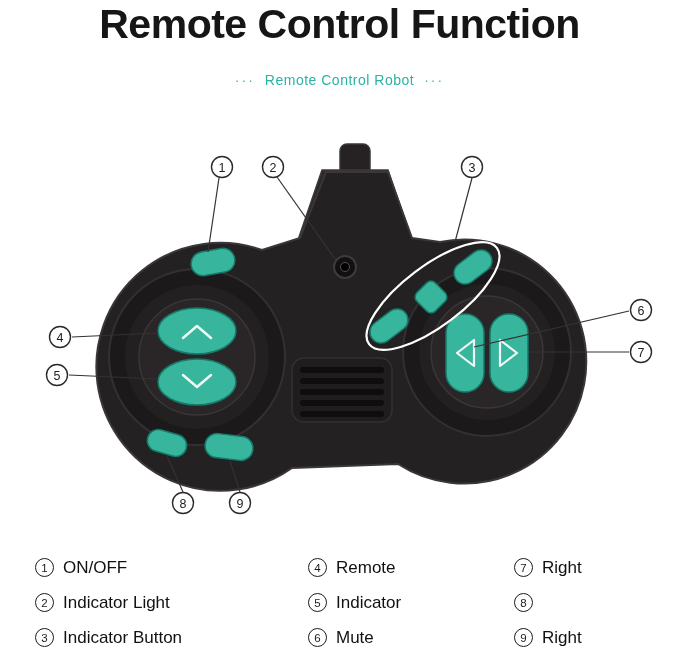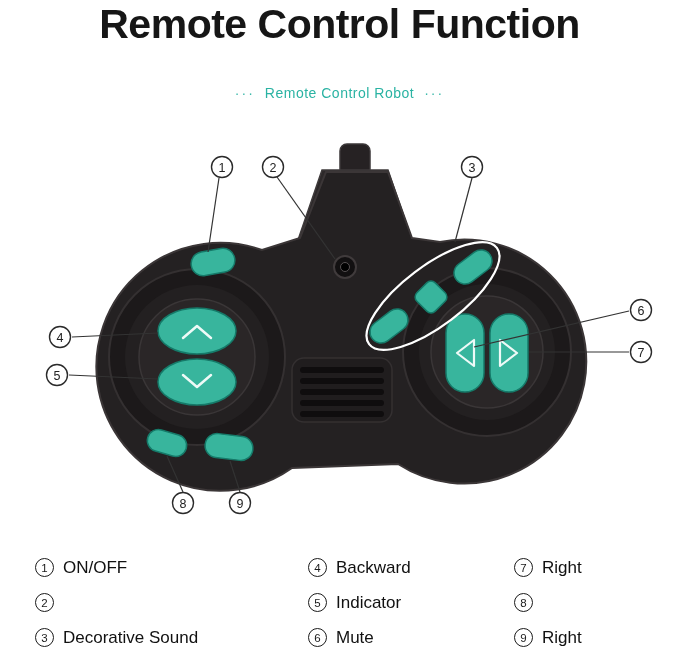--- a/index.html
+++ b/index.html
@@ -10,21 +10,21 @@
     font-family:"Liberation Sans", sans-serif;
     overflow:hidden;
   }
   .title{
     position:absolute;top:0;left:0;width:100%;
     text-align:center;
     font-size:41px;font-weight:800;letter-spacing:-0.5px;
     color:#161616;line-height:48px;
   }
   .subtitle{
-    position:absolute;top:85px;left:0;width:100%;
+    position:absolute;top:72px;left:0;width:100%;
     text-align:center;
     font-size:14px;color:#2ab3a3;letter-spacing:0.5px;
   }
   .subtitle .dashes{margin:0 10px;letter-spacing:2px;opacity:0.9;}
   .diagram-svg{position:absolute;top:0;left:0;}
   .legend{
     position:absolute;left:35px;top:556px;right:10px;
     display:grid;grid-template-columns:273px 206px 1fr;
   }
   .legend-col{display:flex;flex-direction:column;gap:12px;}
@@ -189,30 +189,31 @@
   </svg>
 
   <div class="legend">
     <div class="legend-col">
       <div class="legend-item">
         <span class="num-badge">1</span>
         <span class="legend-label">ON/OFF</span>
       </div>
       <div class="legend-item">
         <span class="num-badge">2</span>
+        <span class="legend-label">Indicator Light</span>
       </div>
       <div class="legend-item">
         <span class="num-badge">3</span>
-        <span class="legend-label">Decorative Sound</span>
+        <span class="legend-label">Indicator Button</span>
       </div>
     </div>
     <div class="legend-col">
       <div class="legend-item">
         <span class="num-badge">4</span>
-        <span class="legend-label">Backward</span>
+        <span class="legend-label">Remote</span>
       </div>
       <div class="legend-item">
         <span class="num-badge">5</span>
         <span class="legend-label">Indicator</span>
       </div>
       <div class="legend-item">
         <span class="num-badge">6</span>
         <span class="legend-label">Mute</span>
       </div>
     </div>

